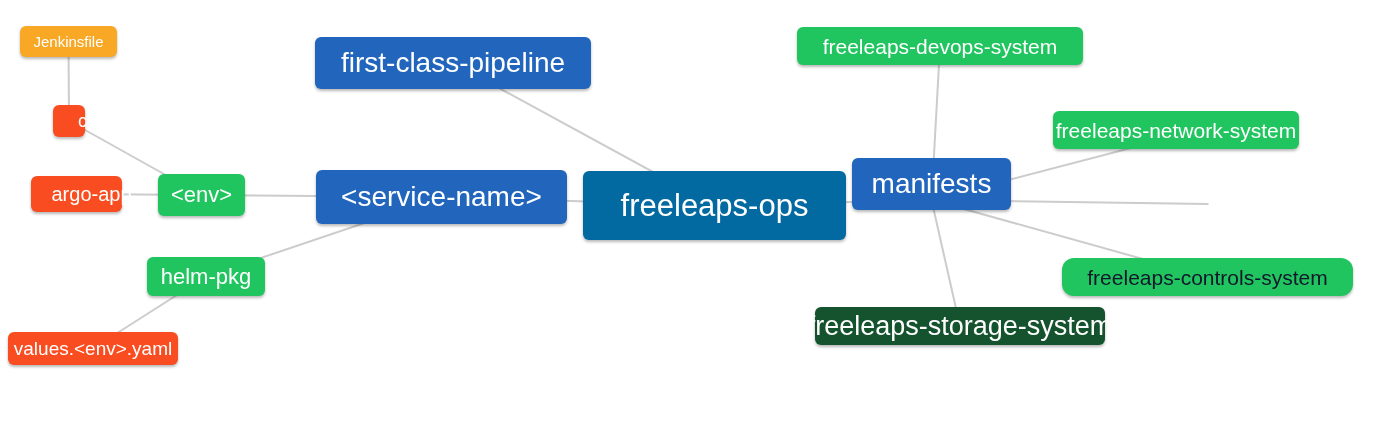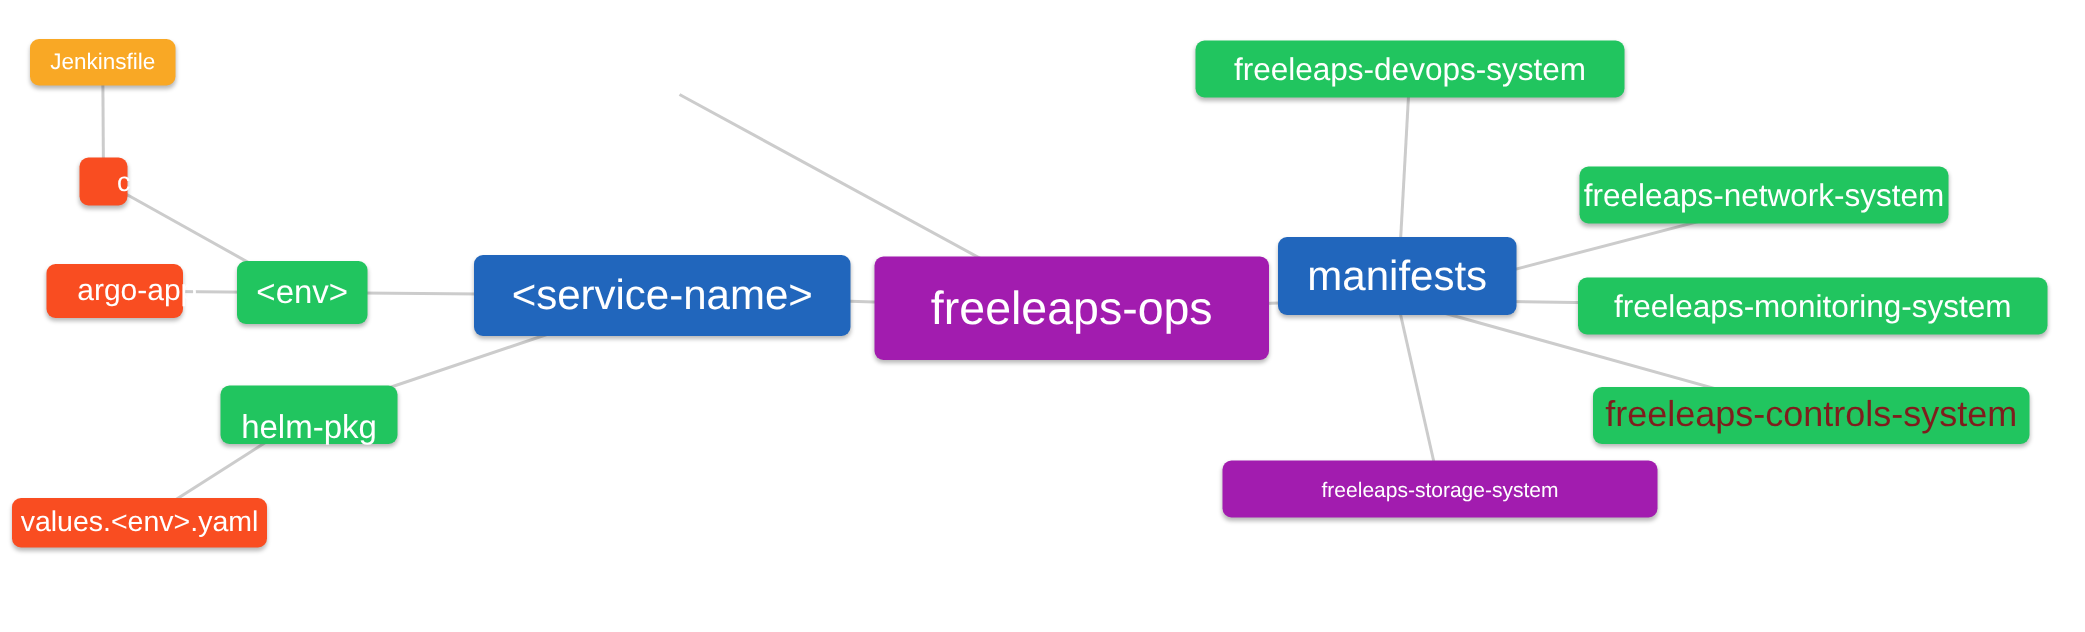--- a/index.html
+++ b/index.html
@@ -64,43 +64,43 @@
     </div>
     <div class="node" style="left: 53px; top: 105px; width: 32px; height: 32px; background: rgb(249, 77, 33); font-size: 18px; color: rgb(255, 255, 255); padding-left: 31px;">
       <span>ci</span>
     </div>
     <div class="node" style="left: 31px; top: 176px; width: 91px; height: 36px; background: rgb(249, 77, 33); font-size: 20px; color: rgb(255, 255, 255); padding-left: 30px;">
       <span>argo-app</span>
     </div>
     <div class="node" style="left: 158px; top: 174px; width: 87px; height: 42px; background: rgb(33, 197, 95); font-size: 22px; color: rgb(255, 255, 255);">
       <span>&lt;env&gt;</span>
     </div>
-    <div class="node" style="left: 147px; top: 257px; width: 118px; height: 39px; background: rgb(33, 197, 95); font-size: 22px; color: rgb(255, 255, 255); align-items: flex-end;">
+    <div class="node" style="left: 147px; top: 257px; width: 118px; height: 39px; background: rgb(33, 197, 95); font-size: 22px; color: rgb(255, 255, 255);">
       <span>helm-pkg</span>
     </div>
     <div class="node" style="left: 8px; top: 332px; width: 170px; height: 33px; background: rgb(249, 77, 33); font-size: 19px; color: rgb(255, 255, 255);">
       <span>values.&lt;env&gt;.yaml</span>
     </div>
+    <div class="node" style="left: 315px; top: 37px; width: 276px; height: 52px; background: rgb(33, 102, 188); font-size: 28px; color: rgb(255, 255, 255);">
+      <span>first-class-pipeline</span>
+    </div>
     <div class="node" style="left: 316px; top: 170px; width: 251px; height: 54px; background: rgb(33, 102, 188); font-size: 28px; color: rgb(255, 255, 255); align-items: center;">
       <span>&lt;service-name&gt;</span>
     </div>
-    <div class="node" style="left: 583px; top: 171px; width: 263px; height: 69px; background: #a21caf; font-size: 31px; color: rgb(255, 255, 255);">
+    <div class="node" style="left: 583px; top: 171px; width: 263px; height: 69px; background: #0369a1; font-size: 31px; color: rgb(255, 255, 255);">
       <span>freeleaps-ops</span>
     </div>
     <div class="node" style="left: 852px; top: 158px; width: 159px; height: 52px; background: rgb(33, 102, 188); font-size: 28px; color: rgb(255, 255, 255);">
       <span>manifests</span>
     </div>
     <div class="node" style="left: 797px; top: 27px; width: 286px; height: 38px; background: rgb(33, 197, 95); font-size: 21px; color: rgb(255, 255, 255);">
       <span>freeleaps-devops-system</span>
     </div>
     <div class="node" style="left: 1053px; top: 111px; width: 246px; height: 38px; background: rgb(33, 197, 95); font-size: 21px; color: rgb(255, 255, 255);">
       <span>freeleaps-network-system</span>
     </div>
-    <div class="node" style="left: 1052px; top: 185px; width: 313px; height: 38px; background: rgb(33, 197, 95); font-size: 21px; color: rgb(255, 255, 255);">
-      <span>freeleaps-monitoring-system</span>
-    </div>
-    <div class="node" style="left: 1062px; top: 258px; width: 291px; height: 38px; background: rgb(33, 197, 95); font-size: 24px; color: #7f1d1d;">
+    <div class="node" style="left: 1062px; top: 258px; width: 291px; height: 38px; background: rgb(33, 197, 95); font-size: 21px; color: #0f172a; border-radius: 12px;">
       <span>freeleaps-controls-system</span>
     </div>
-    <div class="node" style="left: 815px; top: 307px; width: 290px; height: 38px; background: #a21caf; font-size: 14px; color: rgb(255, 255, 255);">
+    <div class="node" style="left: 815px; top: 307px; width: 290px; height: 38px; background: #14532d; font-size: 27px; color: rgb(255, 255, 255);">
       <span>freeleaps-storage-system</span>
     </div>
   </div>
 
 </body></html>

